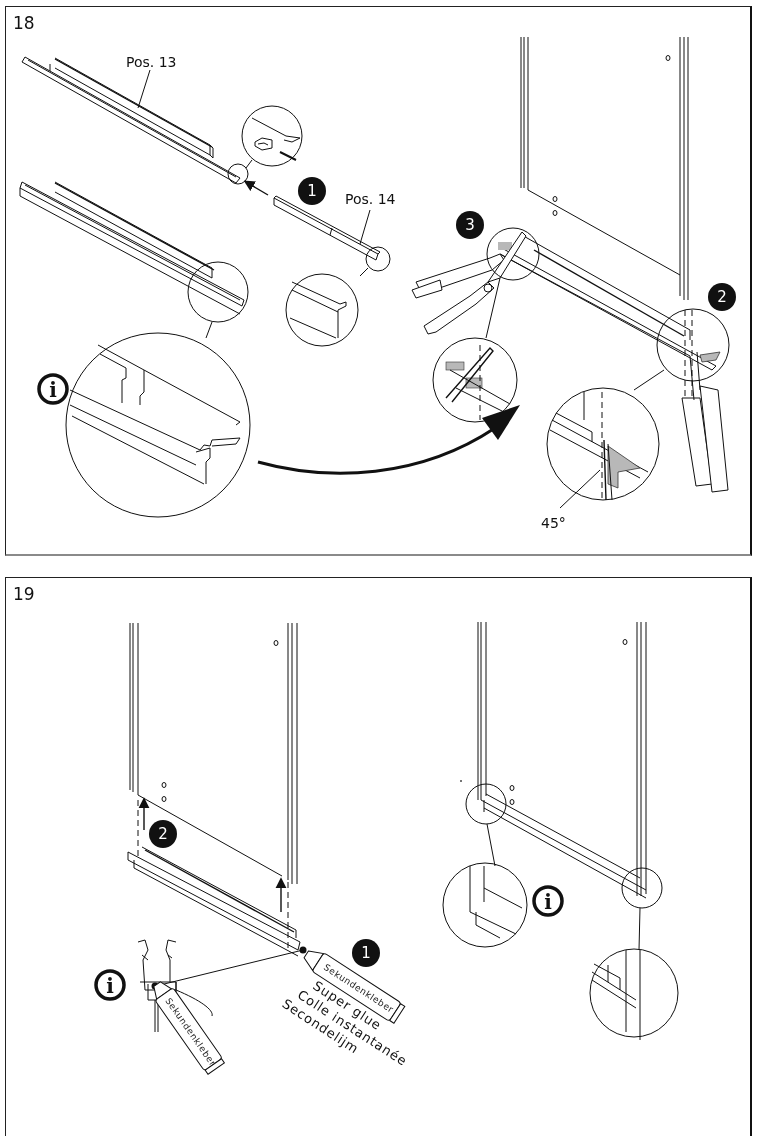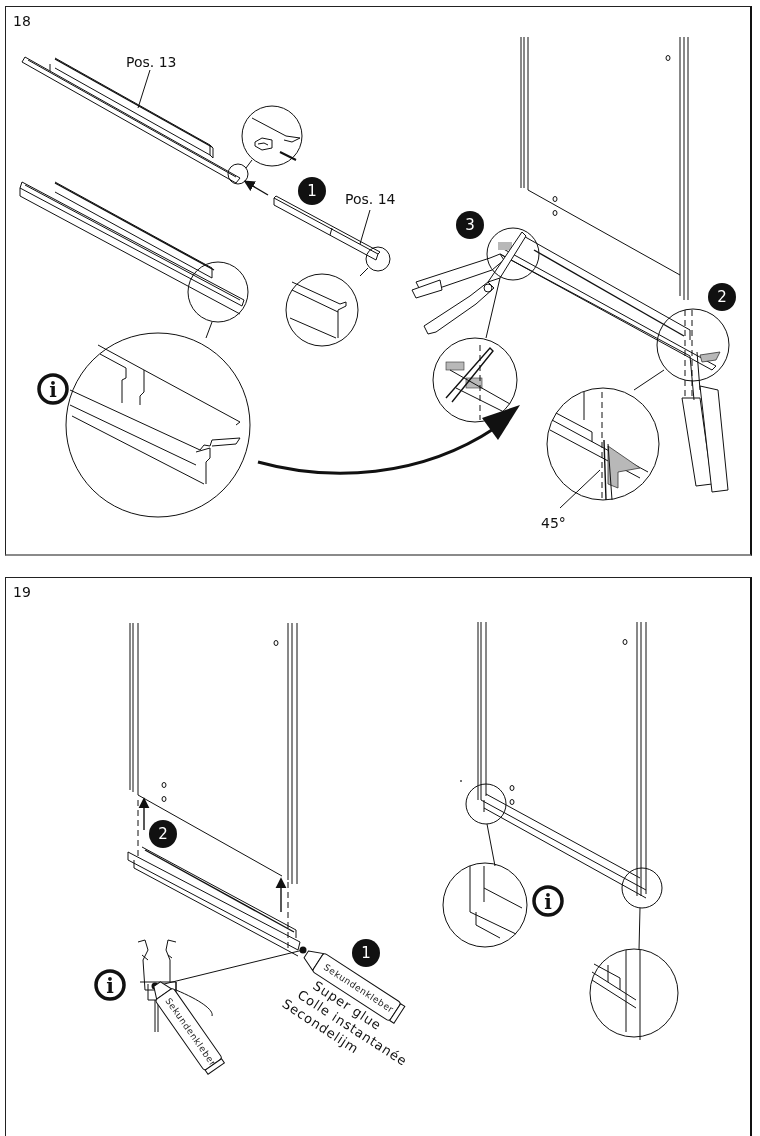--- a/index.html
+++ b/index.html
@@ -2,21 +2,21 @@
 <html><head>
 <meta charset="utf-8">
 <style>
   html, body { margin: 0; padding: 0; background: #ffffff; }
   body { width: 760px; height: 1136px; position: relative; overflow: hidden;
          font-family: "DejaVu Sans", sans-serif; color: #111; }
   .panel { position: absolute; left: 5px; width: 747px; border: 1px solid #222;
            border-bottom: 2px solid #8a8a8a; border-right: 2px solid #111; background: #fff; box-sizing: border-box; }
   #panel-18 { top: 6px; height: 550px; }
   #panel-19 { top: 577px; height: 621px; }
-  .step-number { position: absolute; left: 7px; top: 6px; font-size: 14px; color: #111;
+  .step-number { position: absolute; left: 7px; top: 6px; font-size: 17px; color: #111;
                  font-family: "DejaVu Sans", sans-serif; }
   svg.art { position: absolute; left: 0; top: 0; width: 760px; height: 1136px; overflow: visible; }
   .lbl { font-family: "DejaVu Sans", sans-serif; font-size: 14px; fill: #111; }
   .lbl-small { font-family: "DejaVu Sans", sans-serif; font-size: 9px; fill: #222; letter-spacing: 0.6px; }
   .lbl-glue { font-family: "DejaVu Sans", sans-serif; font-size: 13px; fill: #111; letter-spacing: 0.8px; }
   .badge-text { font-family: "DejaVu Sans", sans-serif; font-size: 15px; fill: #fff; text-anchor: middle; dominant-baseline: central; }
   .info-text { font-family: "DejaVu Serif", serif; font-weight: bold; font-size: 20px; fill: #111; text-anchor: middle; dominant-baseline: central; }
   .ln { stroke: #111; stroke-width: 1; fill: none; }
   .ln2 { stroke: #111; stroke-width: 1.4; fill: none; }
   .thick { stroke: #111; stroke-width: 3; fill: none; }

